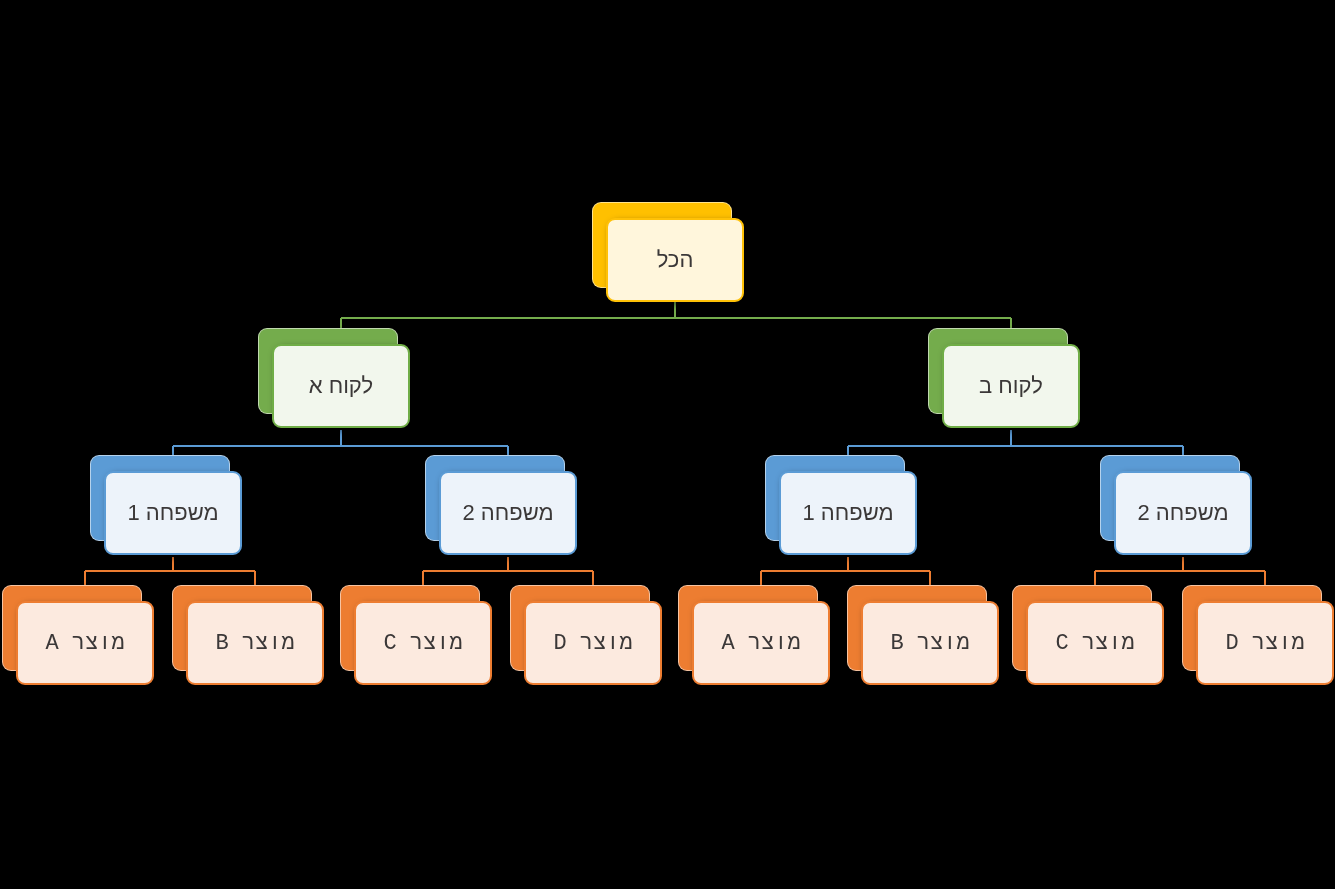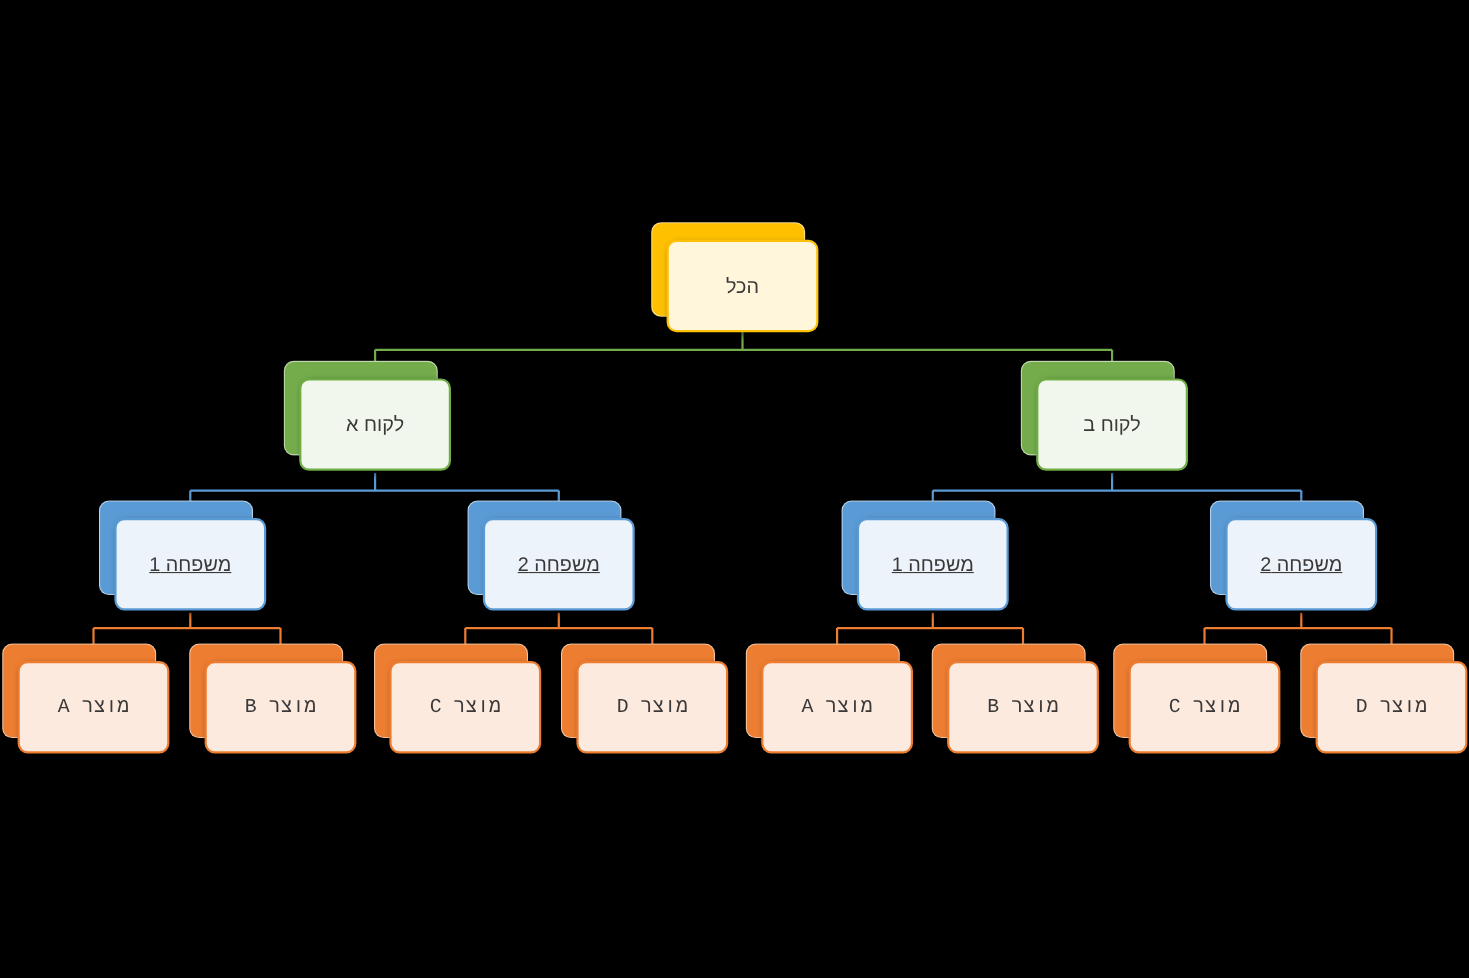--- a/index.html
+++ b/index.html
@@ -29,31 +29,31 @@
   .node .front {
     position: absolute;
     left: 14px; top: 16px;
     width: 134px; height: 80px;
     border-radius: 9px;
     border: 2px solid;
     display: flex;
     align-items: center;
     justify-content: center;
     direction: rtl;
-    font-size: 18px;
+    font-size: 22px;
     color: var(--text, #3b3838);
     box-shadow: 3px 3px 6px rgba(0,0,0,0.5);
     white-space: nowrap;
   }
   .node.root  .back  { background: var(--root-accent); }
   .node.root  .front { background: var(--root-fill);  border-color: var(--root-border); }
   .node.customer .back  { background: var(--customer-accent); }
   .node.customer .front { background: var(--customer-fill);  border-color: var(--customer-border); }
   .node.family .back  { background: var(--family-accent); }
-  .node.family .front { background: var(--family-fill);  border-color: var(--family-border); text-decoration: underline; }
+  .node.family .front { background: var(--family-fill);  border-color: var(--family-border); }
   .node.product .back  { background: var(--product-accent); }
   .node.product .front { background: var(--product-fill);  border-color: var(--product-border); font-family: Liberation Mono, monospace; }
 </style>
 </head>
 <body>
 
 <div class="stage">
 
   <svg class="connectors" viewBox="0 0 1335 889" xmlns="http://www.w3.org/2000/svg">
 

